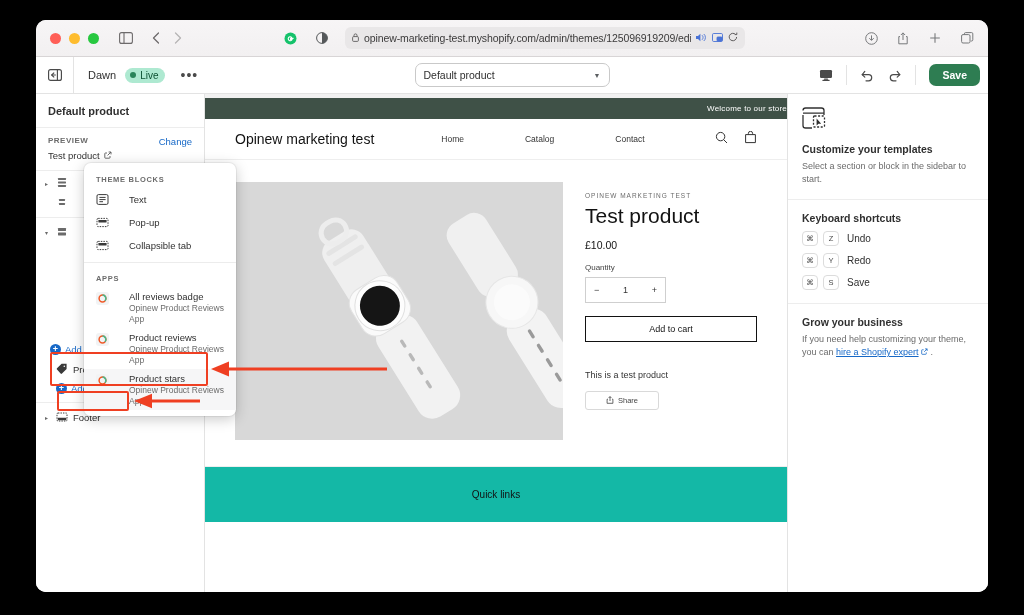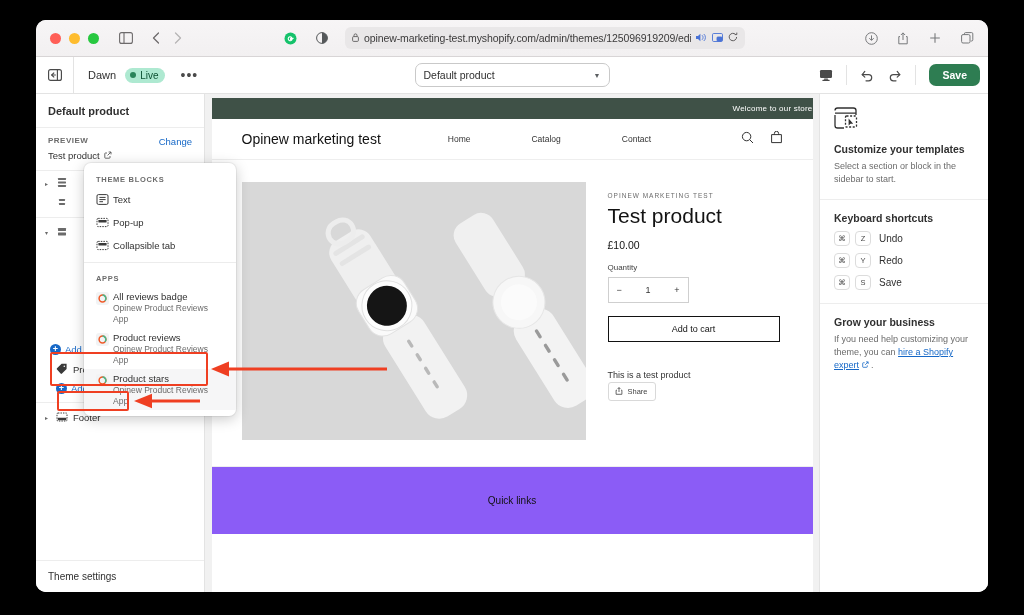--- a/index.html
+++ b/index.html
@@ -206,21 +206,21 @@
     border-radius: 7px;
     box-shadow: 0 3px 14px rgba(0,0,0,.22), 0 0 0 1px rgba(0,0,0,.05);
     padding: 6px 0 6px 0;
     z-index: 20;
   }
   .pop-head {
     font-size: 7.5px; letter-spacing: .7px; font-weight: 600;
     color: #6b6b6b; padding: 6px 12px 4px 12px;
   }
   .pop-item {
-    display: flex; align-items: center; gap: 4px;
+    display: flex; align-items: center; gap: 20px;
     padding: 5px 12px;
     font-size: 9.5px; color: #303030;
   }
   .pop-item-app { align-items: flex-start; padding: 4px 12px; }
   .pop-sub { font-size: 8.5px; color: #6b6b6b; margin-top: 1px; }
   .pop-divider { height: 1px; background: #ececec; margin: 5px 0; }
   .opinew-ic { flex: 0 0 13px; width: 13px; height: 13px; margin-top: 1px; }
   .blk-glyph { flex: 0 0 13px; width: 13px; height: 13px; }
 
   
@@ -282,38 +282,38 @@
   }
   .btn-buy {
     margin-top: 7px;
     height: 26px; width: 172px;
     background: #3f5147; color: #fff;
     display: flex; align-items: center; justify-content: center;
     font-size: 9px; font-weight: 600;
   }
   .p-desc { font-size: 9px; color: #333; margin-top: 28px; }
   .share-btn {
-    margin-top: 2px;
-    width: 48px; height: 19px;
+    margin-top: 11px;
+    width: 74px; height: 19px;
     border: 1px solid #d9d9d9; border-radius: 3px;
     display: flex; align-items: center; justify-content: center; gap: 4px;
     font-size: 7.5px; color: #444;
   }
   .store-footer {
     margin-top: 26px;
     border-top: 1px solid #eee;
-    padding: 28px 0;
+    padding: 22px 0;
     text-align: center;
     font-size: 10px; color: #121212;
-    background: #8b5cf6;
+    background: #14b8a6;
   }
 
   
   .rightpanel {
-    width: 169px;
+    width: 201px;
     background: #fff;
     border-left: 1px solid #e3e3e3;
   }
   .rp-sec { padding: 12px 14px 13px 14px; border-bottom: 1px solid #ededed; }
   .rp-title { font-size: 10.5px; font-weight: 600; color: #303030; }
   .rp-body { font-size: 9px; color: #6b6b6b; margin-top: 5px; line-height: 1.45; }
   .rp-icon { margin-bottom: 9px; color: #303030; }
   .shortcut-row {
     display: flex; align-items: center; gap: 5px;
     margin-top: 7px;
@@ -586,21 +586,20 @@
             <span class="blk-ic">
               <svg width="12" height="12" viewBox="0 0 12 12" fill="none" stroke="#3a3a3a" stroke-width="1">
                   <rect x="1" y="2" width="10" height="8" rx="1" stroke-dasharray="1.4 1.1"></rect>
                   <rect x="1.8" y="6.8" width="8.4" height="2.4" rx=".5" fill="#3a3a3a" stroke="none"></rect>
                 </svg>
             </span>
             <span>Footer</span>
           </div>
         </div>
 
-        <div class="sb-footer">Theme settings</div>
 
         <div class="popover">
           <div class="pop-head">THEME BLOCKS</div>
 
           <div class="pop-item">
             <span class="blk-glyph">
               <svg width="13" height="13" viewBox="0 0 13 13" fill="none" stroke="#3a3a3a" stroke-width="1">
                   <rect x="1" y="1.6" width="11" height="9.8" rx="1.4"></rect>
                   <line x1="3.4" y1="4.4" x2="9.6" y2="4.4"></line>
                   <line x1="3.4" y1="6.6" x2="9.6" y2="6.6"></line>

